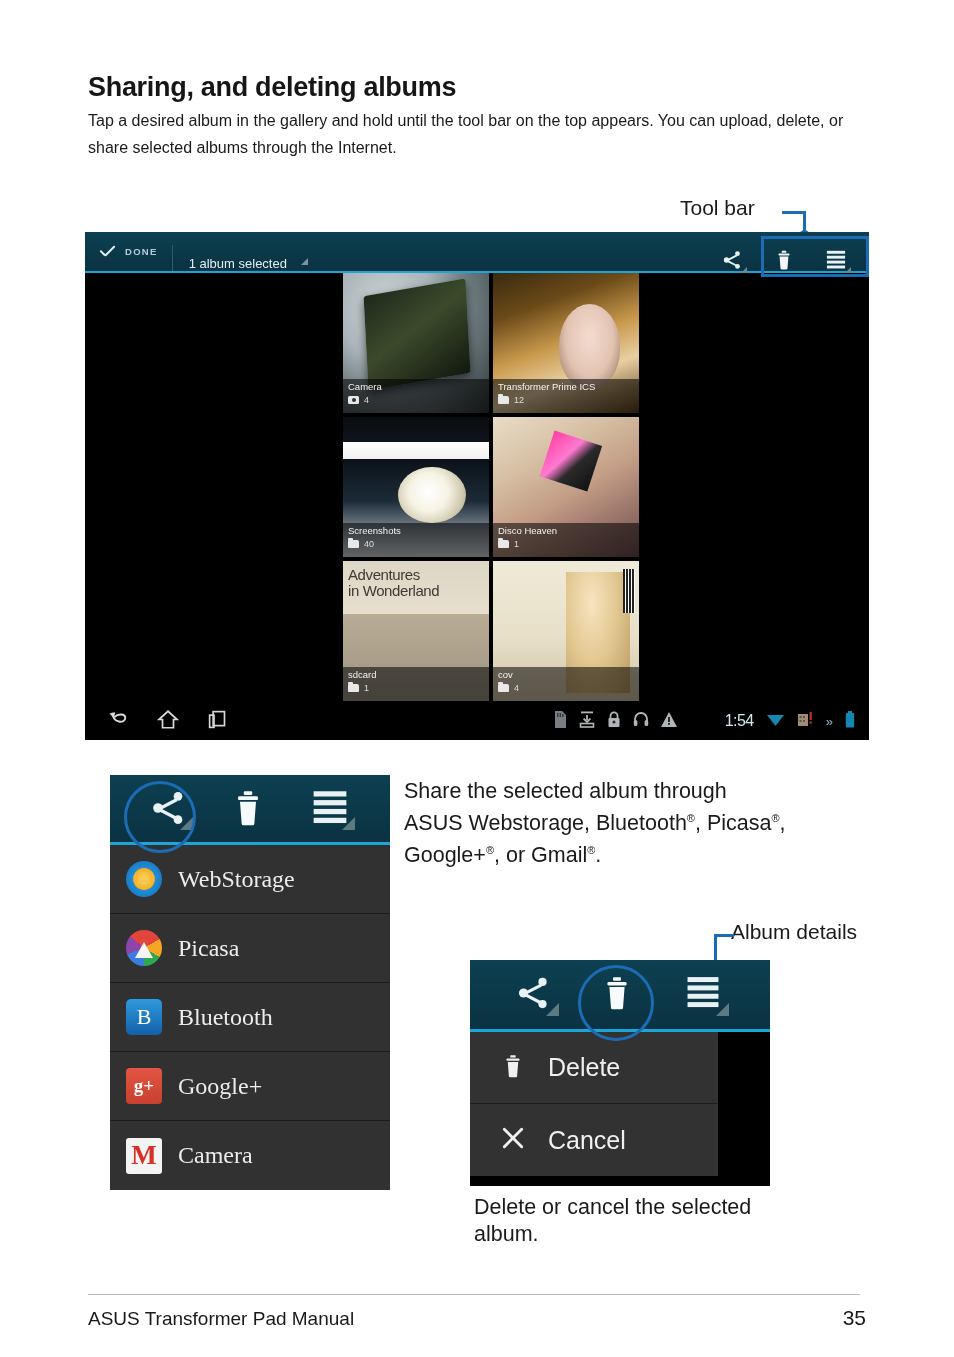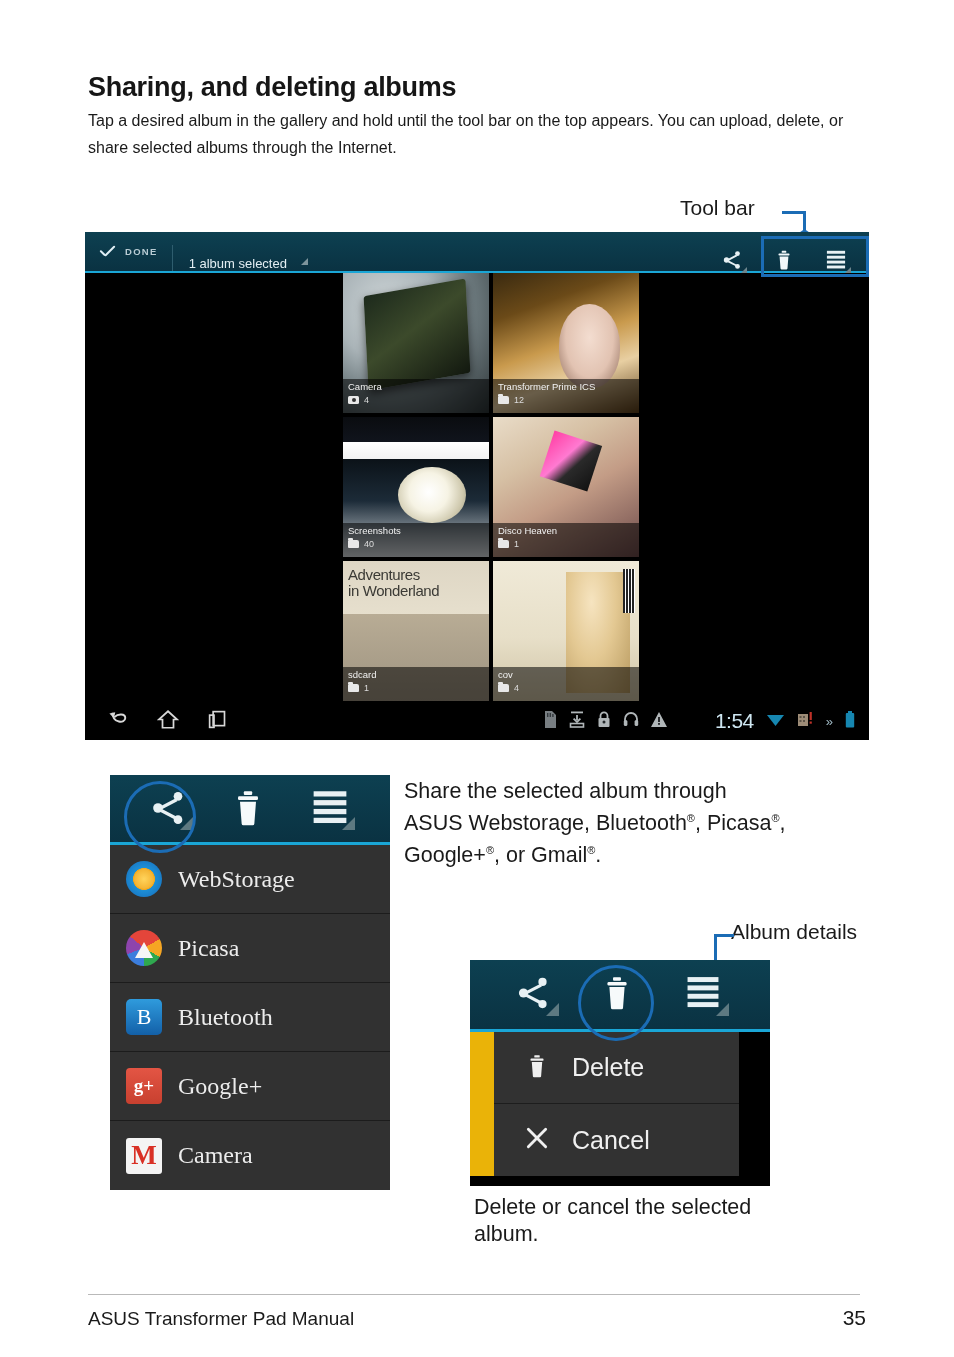--- a/index.html
+++ b/index.html
@@ -136,21 +136,21 @@
       position:absolute; right:4px; top:8px; width:12px; height:44px;
       background: repeating-linear-gradient(90deg,#222 0 1.5px,#fff 1.5px 3px); z-index:2;}
 
   .navbar {
     position: absolute; left: 0; bottom: 0; width: 100%; height: 38px;
     background: #000; display: flex; align-items: center;
   }
   .nav-left { display: flex; align-items: center; gap: 28px; padding-left: 22px; }
   .nav-right { margin-left: auto; display: flex; align-items: center; gap: 12px; padding-right: 14px; }
   .st-ic { opacity: .85; }
-  .clock { font-size: 21px; color: #cfe7f2; letter-spacing: -0.5px; font-family: "Liberation Sans", sans-serif; margin-left: 36px; }
+  .clock { font-size: 16px; color: #cfe7f2; letter-spacing: -0.5px; font-family: "Liberation Sans", sans-serif; margin-left: 36px; }
   .chevs { color: #9fb9c4; font-size: 13px; }
 
   
   .hl-rect {
     position: absolute; border: 3px solid #1b6cb5; background: transparent;
   }
   .hl-circle {
     position: absolute; border: 3px solid #1b6cb5; border-radius: 50%;
   }
   .dot { position: absolute; width: 9px; height: 9px; border-radius: 50%; background: #1b6cb5; }
@@ -197,21 +197,21 @@
   }
   .side-text sup { font-size: 11px; vertical-align: super; }
 
   
   .shot3 { position: absolute; left: 470px; top: 960px; width: 300px; height: 226px; background:#000; }
   .d-top {
     height: 72px; background: linear-gradient(180deg,#0d4051 0%,#0a3242 100%);
     border-bottom: 3px solid #1aa6d6;
     display: flex; align-items: center; justify-content: space-around; padding: 0 22px;
   }
-  .d-list { background: #eab308; width: 269px; padding-left: 24px; }
+  .d-list { background: #eab308; width: 248px; }
   .drow {
     height: 72px; display: flex; align-items: center; gap: 22px;
     padding-left: 30px; border-bottom: 1px solid #1d1d1d; background: #323232;
   }
   .drow:last-child { border-bottom: none; }
   .dlabel { font-size: 25px; color: #f0f0f0; }
 
   .bottom-cap {
     position: absolute; left: 474px; top: 1194px; width: 400px;
     font-size: 21.5px; line-height: 27px; color: #1a1a1a;

